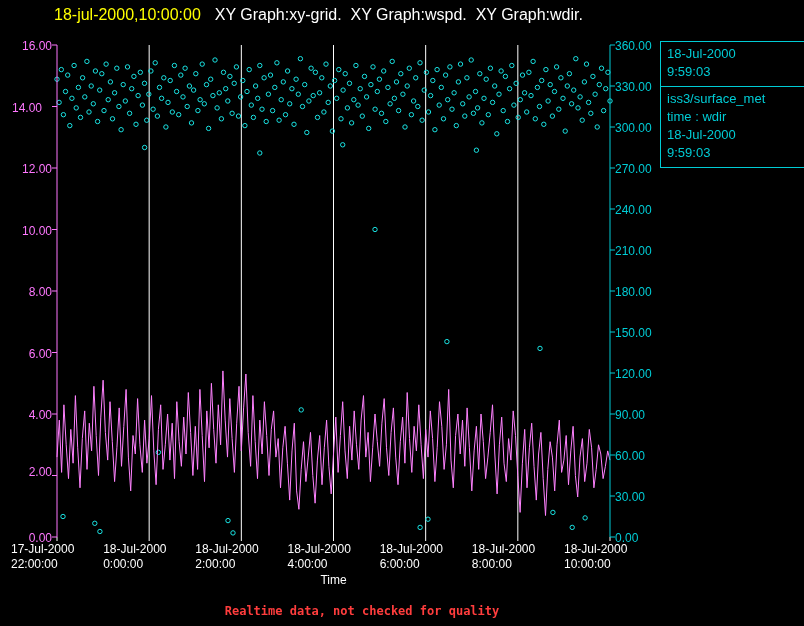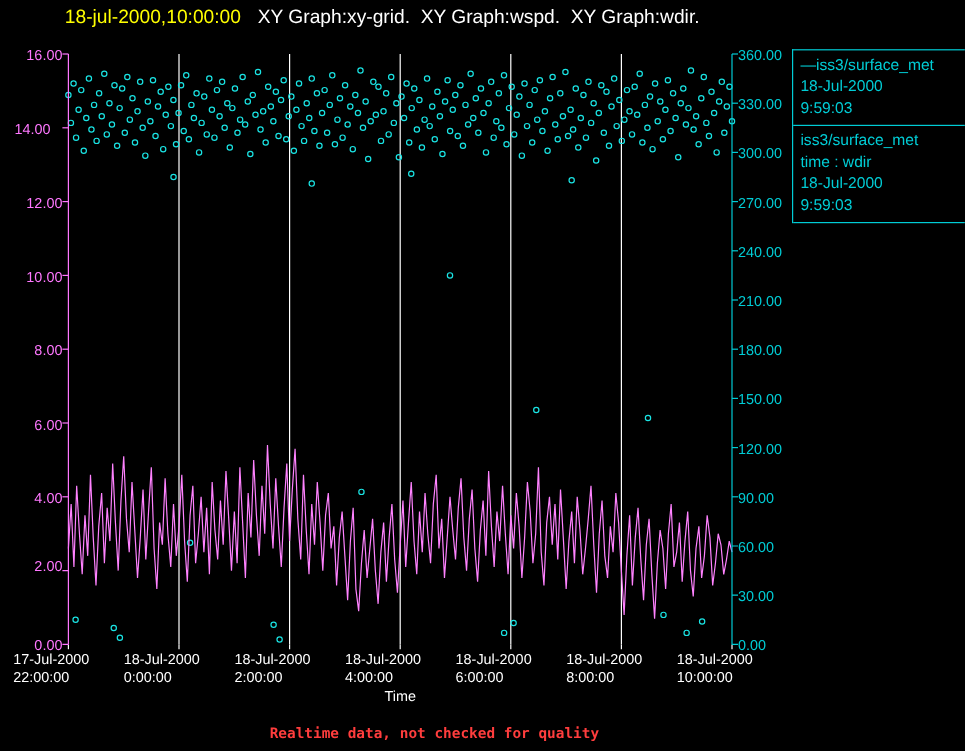--- a/index.html
+++ b/index.html
@@ -395,21 +395,20 @@
     <div class="ticklabel xt" style="top: 542px; left: 564px;">
       <div>18-Jul-2000</div>
       <div>10:00:00</div>
     </div>
   </div>
 
 <div class="abs" id="x-axis-title">Time</div>
 
 <div class="abs" id="legend">
   <div class="lentry">
-    <div><span>—</span><span>iss3/surface_met</span></div>
     <div>18-Jul-2000</div>
     <div>9:59:03</div>
   </div>
   <div class="lentry">
     <div><span></span><span>iss3/surface_met</span></div>
     <div>time : wdir</div>
     <div>18-Jul-2000</div>
     <div>9:59:03</div>
   </div>
 </div>

